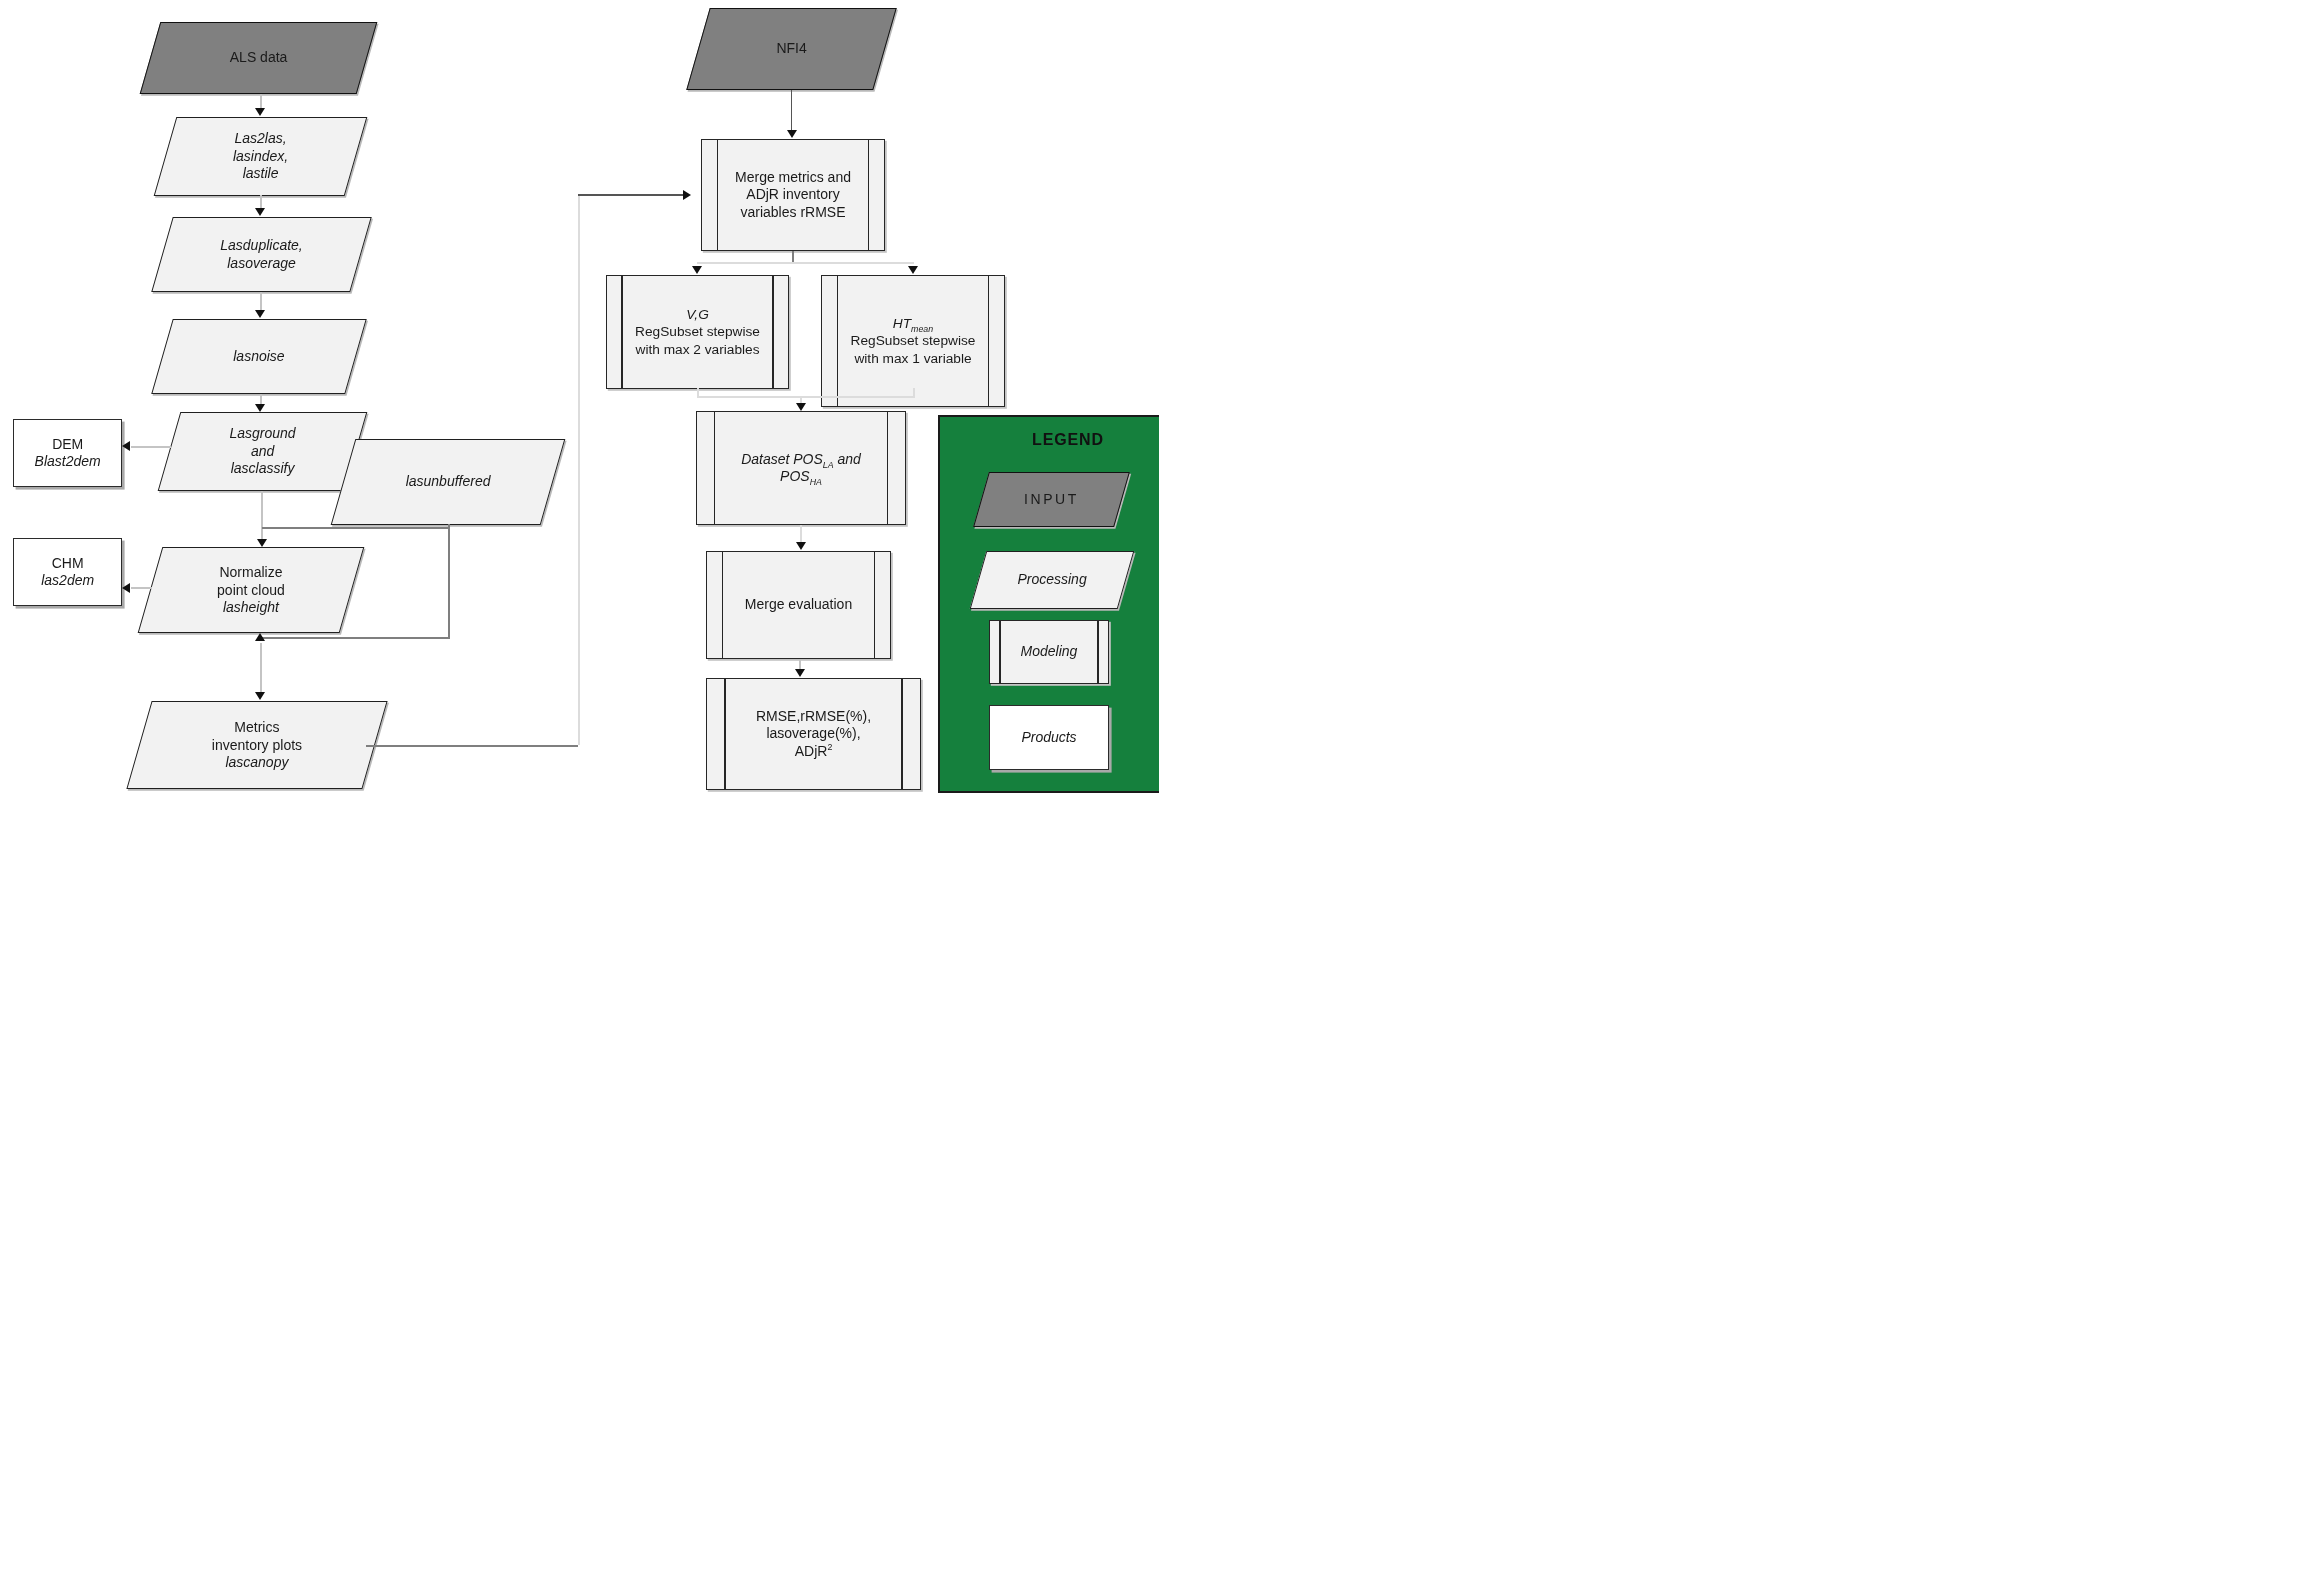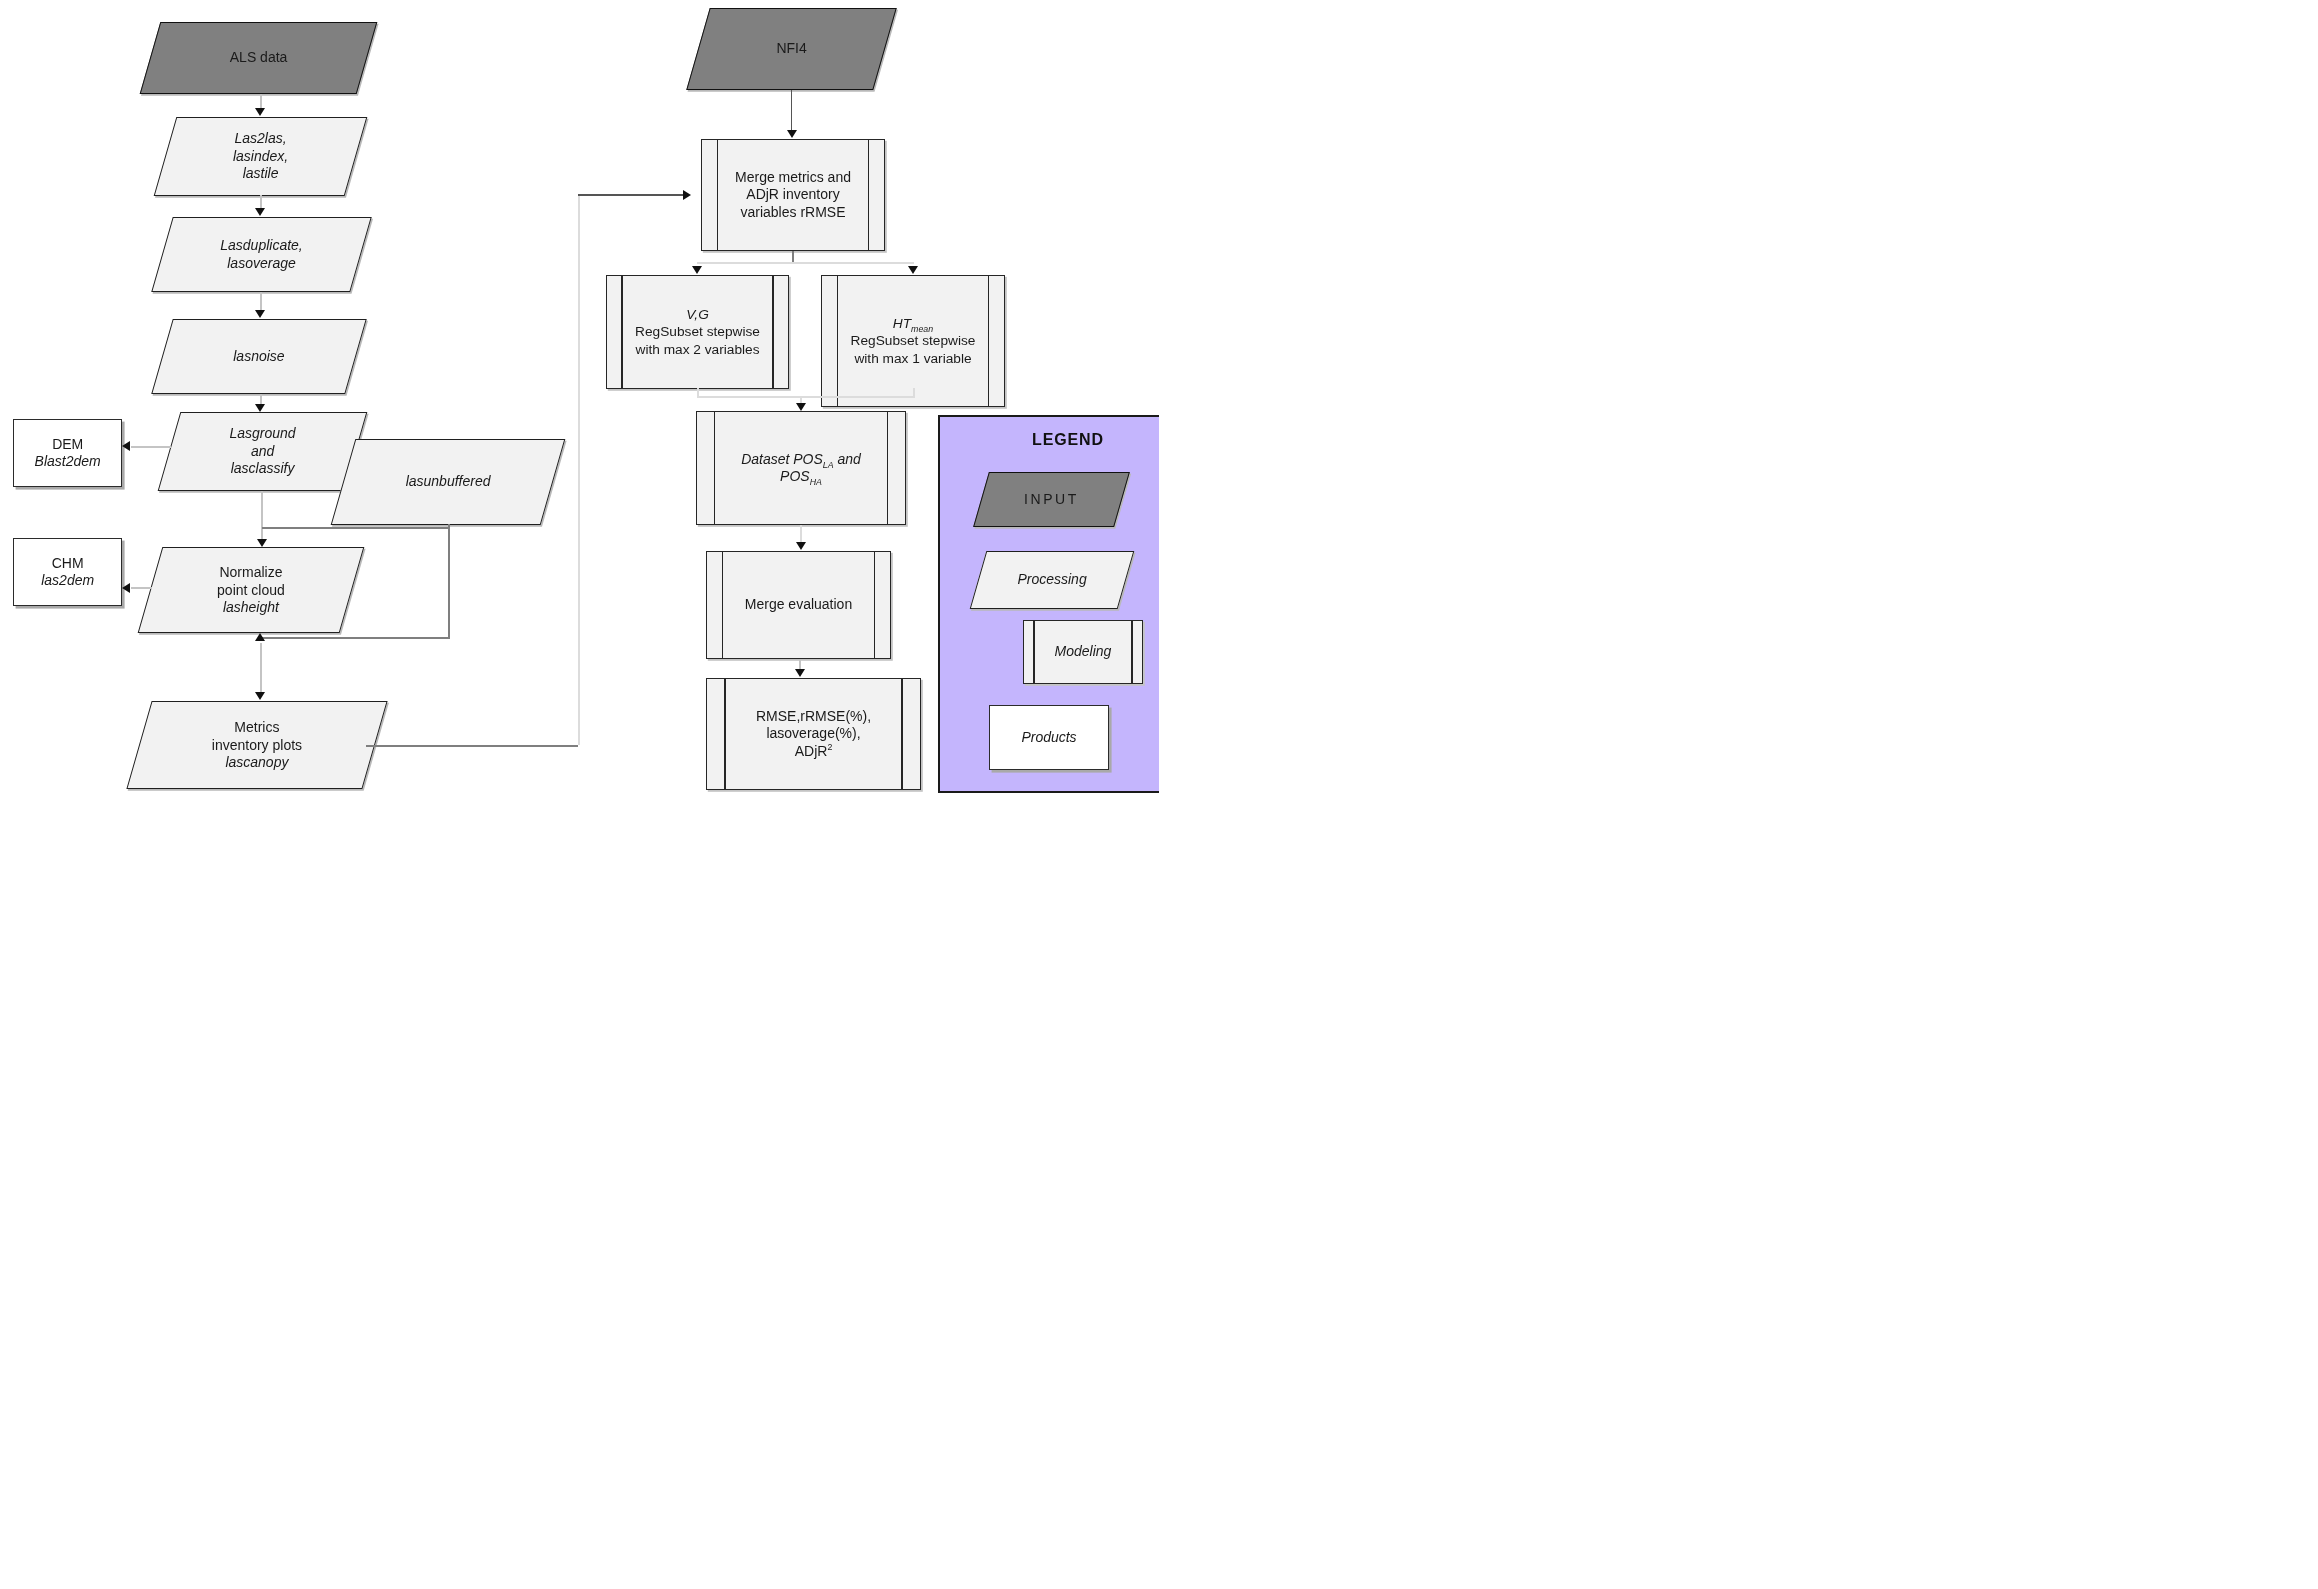--- a/index.html
+++ b/index.html
@@ -53,21 +53,21 @@
   .ln.faint{background:#dcdcdc;}
   
   .arr{position:absolute;width:0;height:0;}
   .arr.down{border-left:5.3px solid transparent;border-right:5.3px solid transparent;border-top:8.8px solid #101010;}
   .arr.up{border-left:5.3px solid transparent;border-right:5.3px solid transparent;border-bottom:8.8px solid #101010;}
   .arr.left{border-top:5.3px solid transparent;border-bottom:5.3px solid transparent;border-right:8.8px solid #101010;}
   .arr.right{border-top:5.3px solid transparent;border-bottom:5.3px solid transparent;border-left:8.8px solid #101010;}
   
   .legend{
     position:absolute;left:938px;top:415px;width:260px;height:378px;
-    border:2.6px solid #1a1a1a;background:#c4b5fd;box-sizing:border-box;
+    border:2.6px solid #1a1a1a;background:#15803d;box-sizing:border-box;
   }
   .legend-title{
     position:absolute;left:0;right:0;top:14px;text-align:center;
     font-weight:bold;font-size:16px;letter-spacing:0.9px;color:#111;
   }
   .legend .node{font-size:14px;}
   .legend .para.dark .txt{letter-spacing:2.6px;}
 </style>
 </head>
 <body>
@@ -185,21 +185,21 @@
 </div>
 
 <div class="legend">
   <div class="legend-title">LEGEND</div>
   <div class="node para dark" style="left:41px;top:55px;width:141px;height:55px;">
     <span class="txt">INPUT</span>
   </div>
   <div class="node para" style="left:38px;top:134px;width:148px;height:58px;">
     <span class="txt it">Processing</span>
   </div>
-  <div class="node process" style="left:49px;top:203px;width:120px;height:64px;padding:0 16px;margin-left:34px;">
+  <div class="node process" style="left:49px;top:203px;width:120px;height:64px;padding:0 16px;">
     <span class="it">Modeling</span>
   </div>
   <div class="node rect" style="left:49px;top:288px;width:120px;height:65px;">
     <span class="it">Products</span>
   </div>
 </div>
 
 <div class="ln" style="left:260px;top:94px;width:1.8px;height:16px;"></div>
 <div class="arr down" style="left:255px;top:108px;"></div>
 

